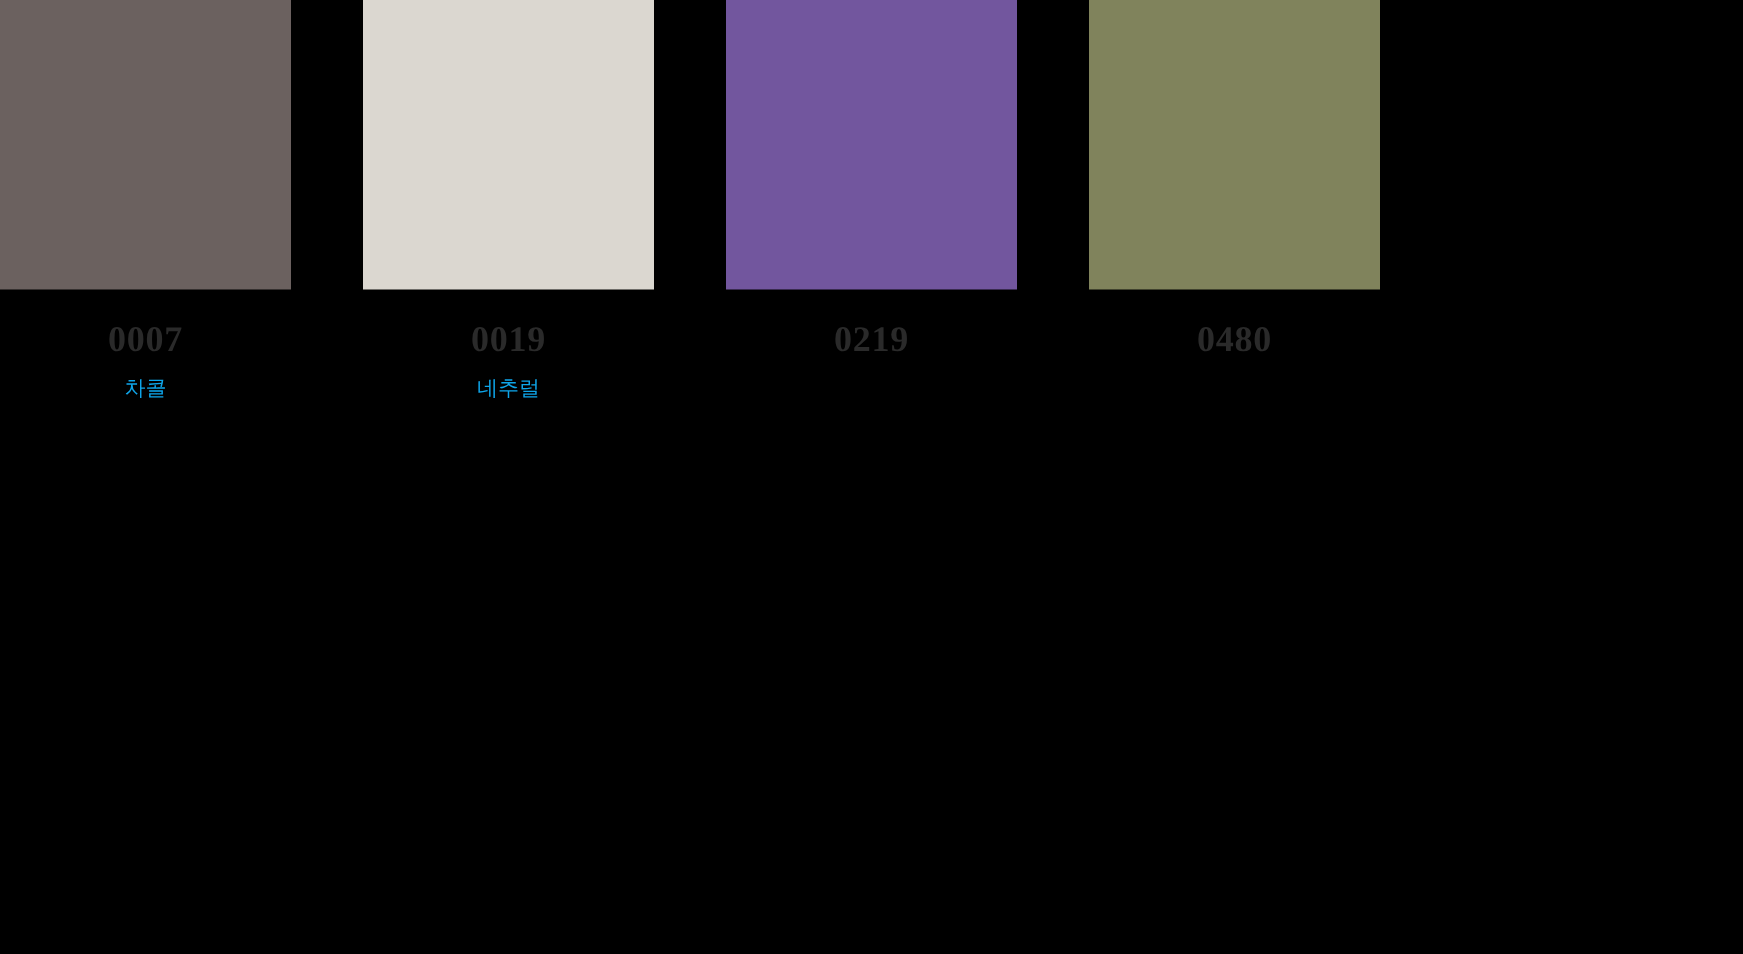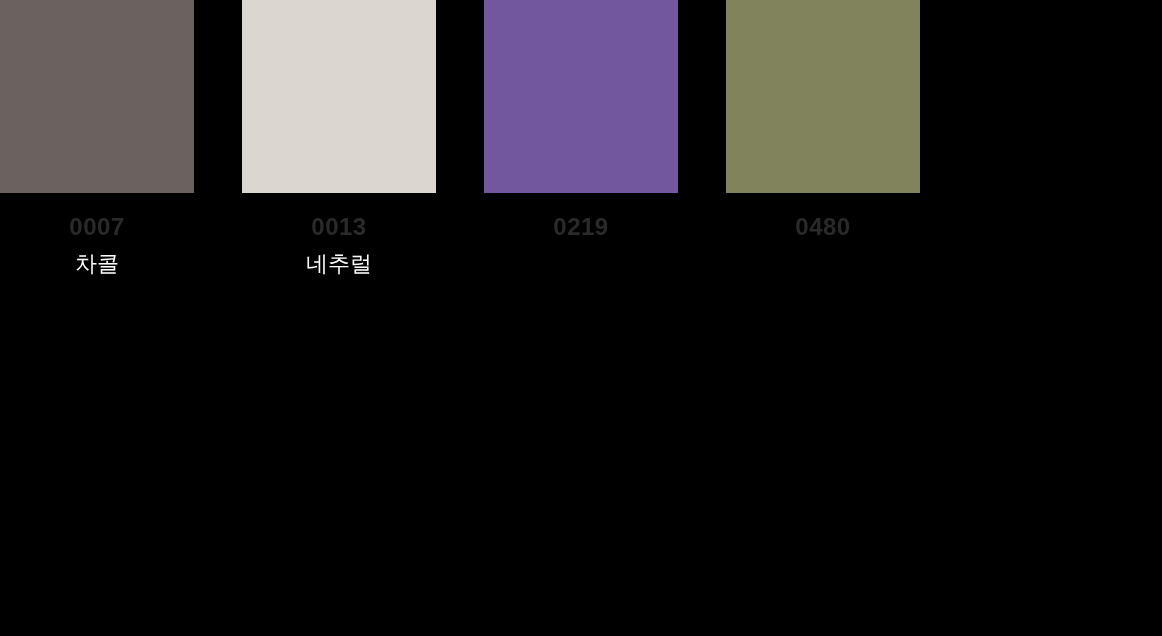--- a/index.html
+++ b/index.html
@@ -16,20 +16,21 @@
   }
 
   #swatch-grid {
     display: grid;
     grid-template-columns: repeat(5, 194px);
     column-gap: 48px;
     row-gap: 0px;
     grid-auto-rows: 318px;
     width: 1006px;
     box-sizing: border-box;
+    font-family: Liberation Serif, serif;
   }
 
   .swatch-cell {
     width: 194px;
     display: flex;
     flex-direction: column;
     align-items: center;
   }
 
   .swatch-chip {
@@ -45,40 +46,40 @@
     font-weight: bold;
     line-height: 1.0;
     color: #2a2a2a;
     letter-spacing: 0.5px;
     white-space: nowrap;
     text-align: center;
   }
 
   .swatch-name {
     margin-top: 14px;
-    font-size: 22px;
+    font-size: 14px;
     font-weight: normal;
     line-height: 1.0;
-    color: #ffffff;
+    color: #0ea5e9;
     white-space: nowrap;
     text-align: center;
   }
 </style>
 </head>
 <body>
 
 <div id="swatch-grid">
     <div class="swatch-cell">
       <div class="swatch-chip" style="background-color: rgb(107, 97, 95);"></div>
       <div class="swatch-code">0007</div>
       <div class="swatch-name">차콜</div>
     </div>
     <div class="swatch-cell">
       <div class="swatch-chip" style="background-color: rgb(219, 215, 208);"></div>
-      <div class="swatch-code">0013</div>
+      <div class="swatch-code">0019</div>
       <div class="swatch-name">네추럴</div>
     </div>
     <div class="swatch-cell">
       <div class="swatch-chip" style="background-color: rgb(114, 86, 158);"></div>
       <div class="swatch-code">0219</div>
     </div>
     <div class="swatch-cell">
       <div class="swatch-chip" style="background-color: rgb(128, 131, 92);"></div>
       <div class="swatch-code">0480</div>
     </div>

